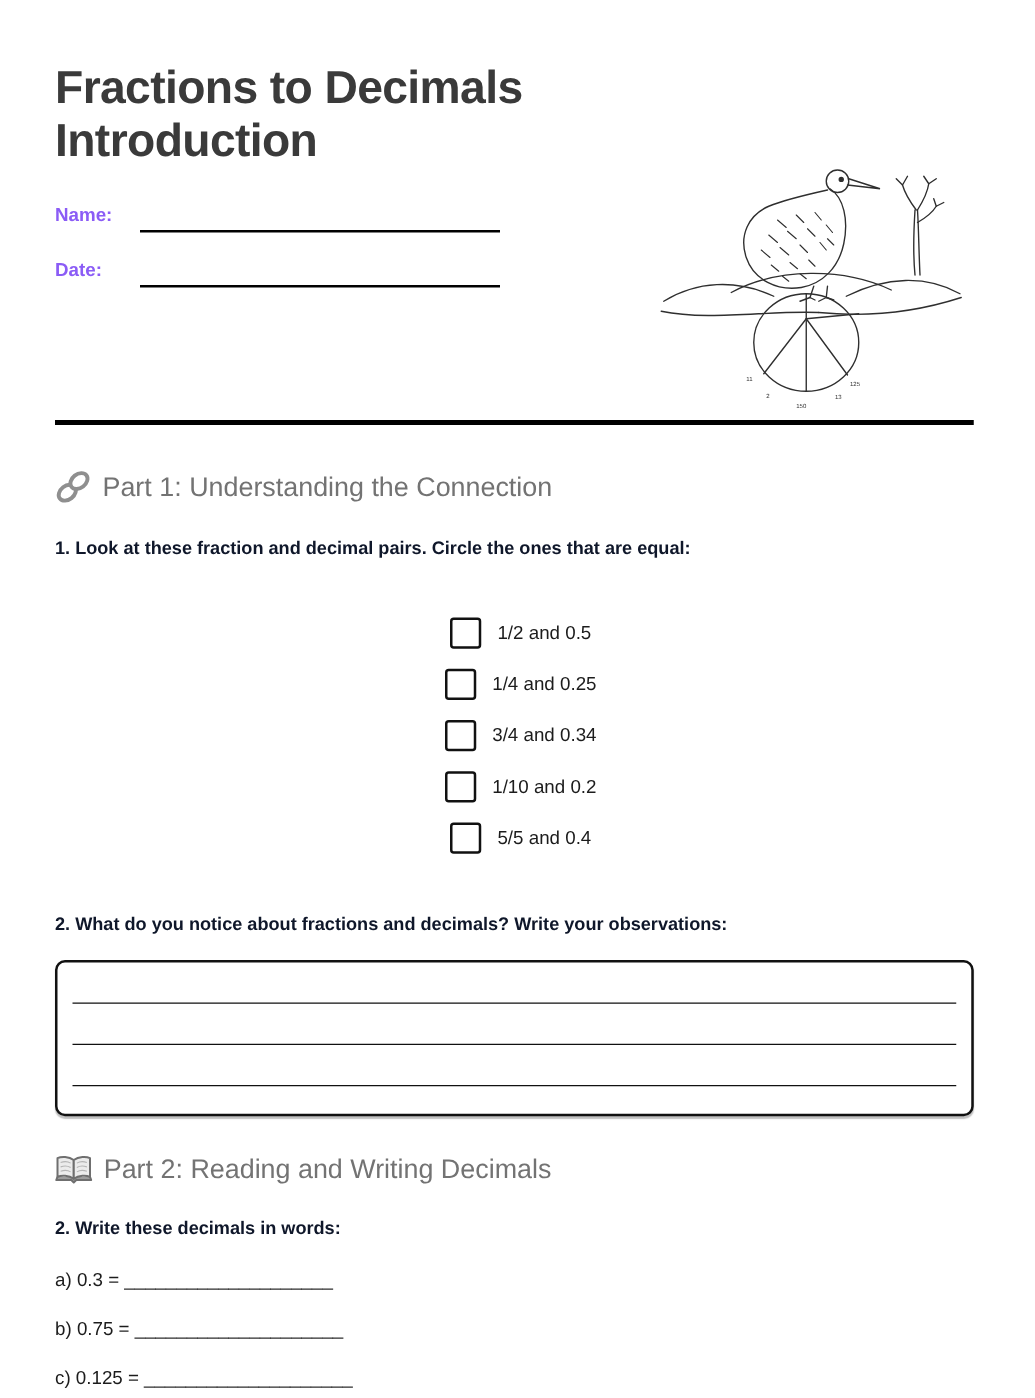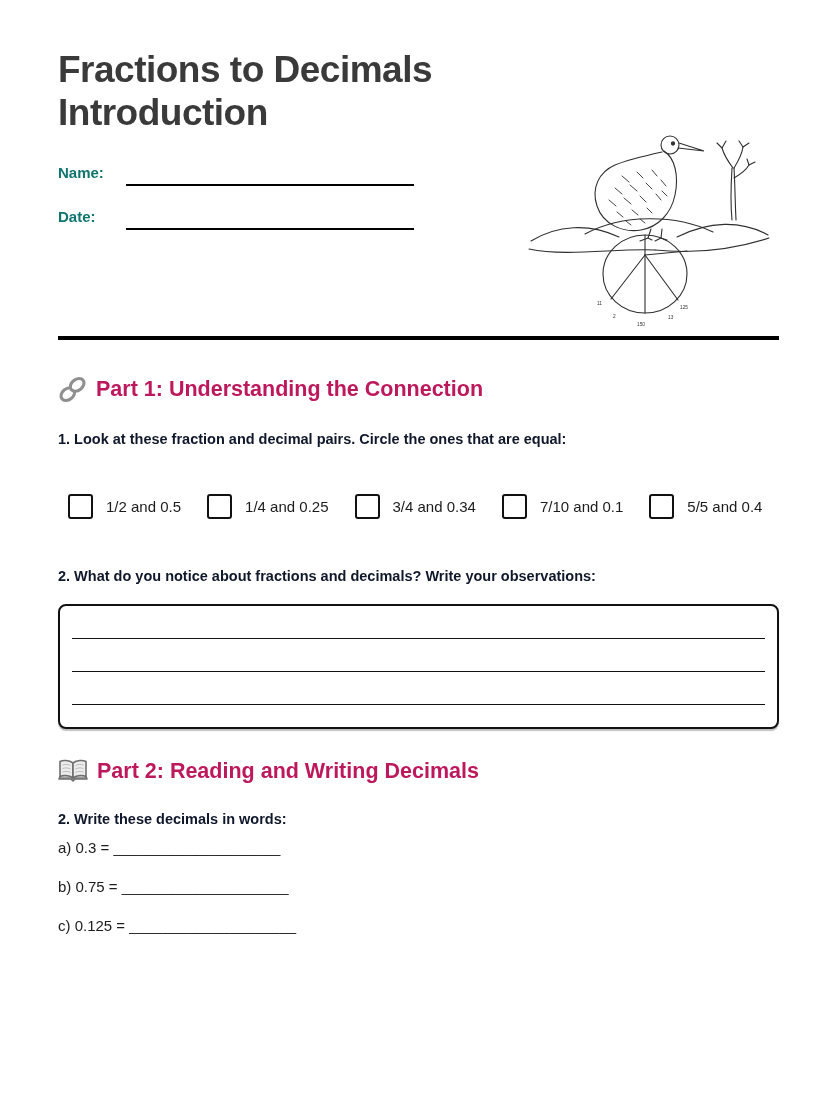--- a/index.html
+++ b/index.html
@@ -5,77 +5,77 @@
   * { box-sizing: border-box; }
   html, body { margin: 0; padding: 0; }
   body {
     width: 828px; height: 1118px;
     background: #ffffff;
     font-family: "Liberation Sans", sans-serif;
     color: #1a1a1a;
     position: relative;
     overflow: hidden;
   }
-  .page { padding: 0 49px 0 58px; position: relative; }
+  .page { padding: 0 49px 0 44px; position: relative; }
 
   .title {
     margin: 48px 0 0 0;
     font-size: 37px;
     line-height: 1.17;
     font-weight: bold;
     color: #3a3a3a;
     letter-spacing: -0.5px;
     max-width: 520px;
   }
 
   .field-row { display: flex; align-items: flex-end; height: 24px; }
   .field-row.name { margin-top: 22px; }
   .field-row.date { margin-top: 20px; }
-  .field-label { font-weight: bold; font-size: 15px; width: 68px; color: #0f766e; }
+  .field-label { font-weight: bold; font-size: 15px; width: 68px; color: #8b5cf6; }
   .field-line { width: 288px; border-bottom: 2px solid #000; margin-bottom: -5px; }
 
   .illustration { position: absolute; left: 527px; top: 80px; width: 245px; height: 200px; }
 
   .divider { height: 4px; background: #000; margin-top: 111px; }
 
   .section-heading {
-    display: flex; align-items: flex-start; gap: 9px;
+    display: flex; align-items: flex-end; gap: 9px;
     margin-top: 35px;
-    font-size: 21.5px; font-weight: bold; color: #be185d;
+    font-size: 21.5px; font-weight: normal; color: #737373;
     line-height: 28px;
   }
   .section-heading.part2 { margin-top: 28px; }
   .section-icon { flex: 0 0 auto; display: inline-flex; }
 
   .question { font-weight: bold; font-size: 14.5px; line-height: 17px; color: #0f172a; }
   .q1 { margin-top: 27px; }
   .q2 { margin-top: 49px; }
   .q3 { margin-top: 26px; }
 
-  .pair-list { margin-top: 46px; display: flex; flex-direction: row; gap: 16px; align-items: center; }
+  .pair-list { margin-top: 46px; display: flex; flex-direction: column; gap: 16px; align-items: center; }
   .pair-item { display: flex; align-items: center; gap: 13px; padding-left: 10px; }
   .checkbox {
     width: 25px; height: 25px;
     border: 2.5px solid #111; border-radius: 3px;
     background: #fff; flex: 0 0 auto;
   }
   .pair-label { font-size: 15px; color: #1c1c1c; }
 
   .obs-box {
     margin-top: 19px;
     height: 125px;
     border: 2px solid #111;
     border-radius: 8px;
     box-shadow: 0 2px 1px rgba(0,0,0,0.25);
     padding: 0 12px;
     background: #fff;
   }
   .obs-line { border-bottom: 1.5px solid #111; margin-top: 32px; }
 
-  .answers { margin-top: 11px; display: flex; flex-direction: column; gap: 21px; }
+  .answers { margin-top: 24px; display: flex; flex-direction: column; gap: 21px; }
   .answer-item { font-size: 15px; line-height: 18px; color: #1c1c1c; }
 </style>
 </head>
 <body>
 
 <div class="page">
 
   <h1 class="title">Fractions to Decimals Introduction</h1>
 
   <div class="field-row name">
@@ -164,21 +164,21 @@
     <div class="pair-item">
       <span class="checkbox"></span>
       <span class="pair-label">1/4 and 0.25</span>
     </div>
     <div class="pair-item">
       <span class="checkbox"></span>
       <span class="pair-label">3/4 and 0.34</span>
     </div>
     <div class="pair-item">
       <span class="checkbox"></span>
-      <span class="pair-label">7/10 and 0.1</span>
+      <span class="pair-label">1/10 and 0.2</span>
     </div>
     <div class="pair-item">
       <span class="checkbox"></span>
       <span class="pair-label">5/5 and 0.4</span>
     </div>
   </div>
 
   <div class="question q2">2. What do you notice about fractions and decimals? Write your observations:</div>
 
   <div class="obs-box">

